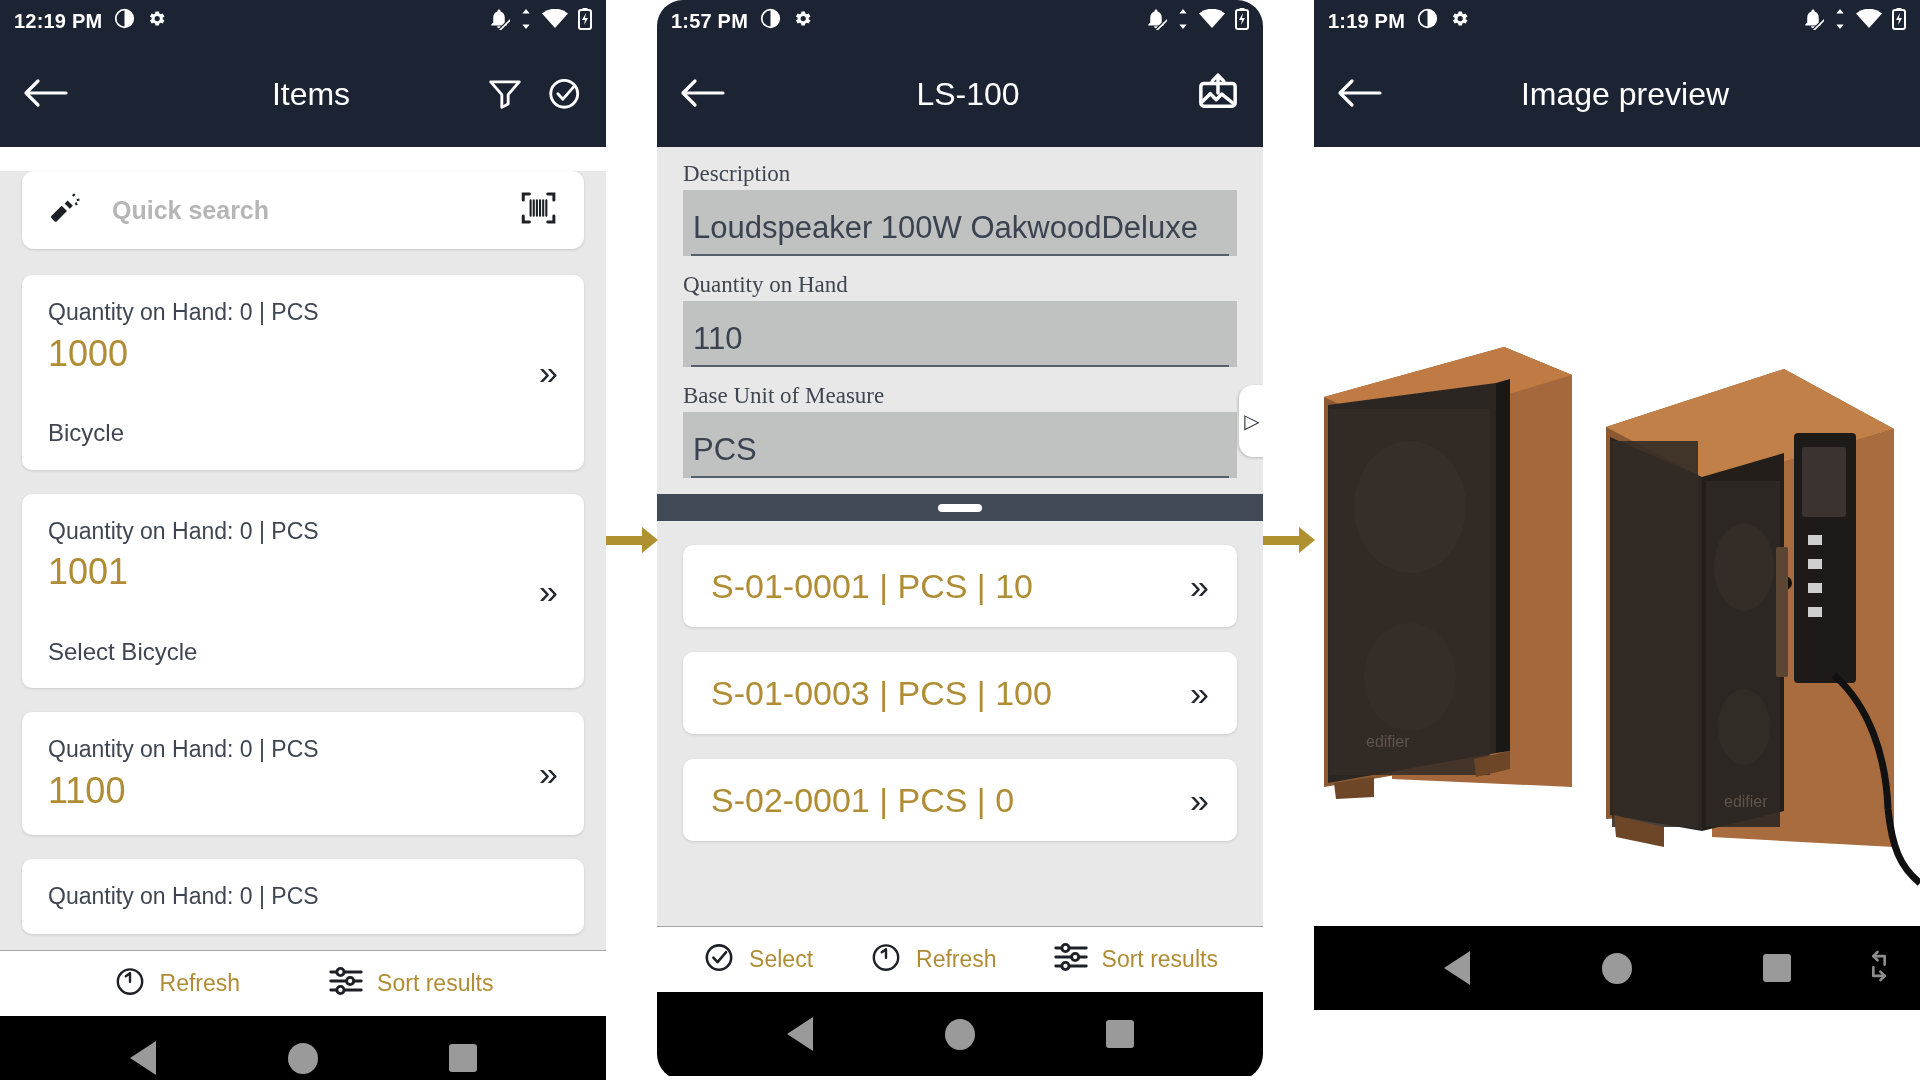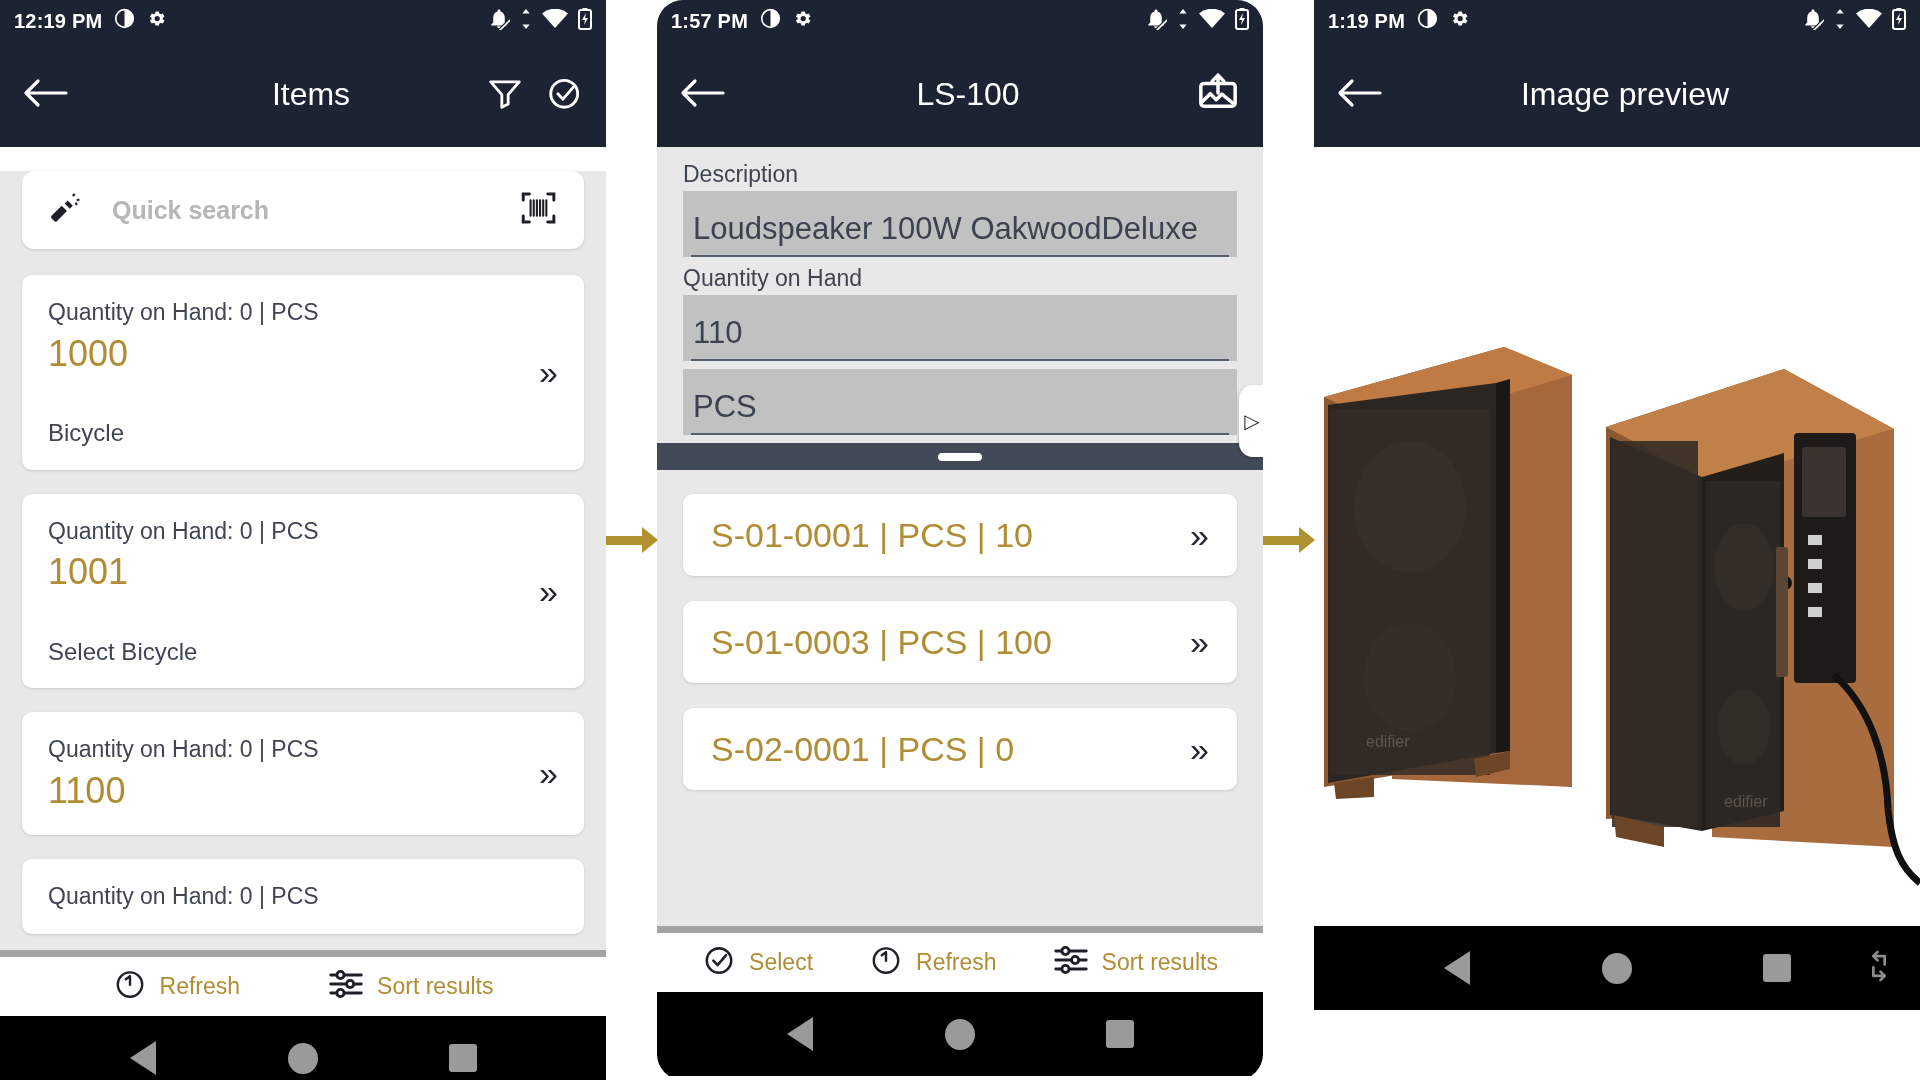--- a/index.html
+++ b/index.html
@@ -68,23 +68,23 @@
     display:flex; align-items:center;
   }
   .item-card .col { flex:1; }
   .item-qty { font-size:23px; color:#3f4652; line-height:1.5; }
   .item-no { font-size:36px; color:#b08d34; line-height:1.35; font-weight:400; }
   .item-desc { font-size:24px; color:#3f4652; line-height:1.4;margin-top:38px; }
   .chev { font-size:34px; color:#22262e; padding-left:10px; }
 
   
   .form-area { padding:14px 26px 0 26px; background:#e8e8e8; }
-  .form-label { font-size:23px; color:#3f4652; margin-bottom:3px; }
+  .form-label { font-size:23px; color:#3f4652; margin-bottom:3px;font-family:Liberation Serif, serif; }
   .form-field {
-    background:#c0c2c2; height:66px; margin-bottom:8px;
+    background:#c0c2c2; height:66px; margin-bottom:16px;
     display:flex; align-items:flex-end; padding:0 8px 0 8px;
   }
   .form-field .val {
     width:100%; border:none; outline:none; background:transparent;
     border-bottom:2px solid #56606b; font-size:31px; color:#3b4350;
     padding:0 0 8px 2px; font-family:"Liberation Sans", sans-serif;
   }
   .side-tab {
     position:absolute; right:-2px; top:238px; width:26px; height:72px;
     background:#ffffff; border-radius:14px 0 0 14px;
@@ -101,21 +101,21 @@
   .sub-list { padding:24px 26px 0 26px; }
   .sub-card {
     background:#ffffff; border-radius:10px; height:82px;
     display:flex; align-items:center; padding:0 28px;
     margin-bottom:25px; box-shadow:0 1px 3px rgba(0,0,0,.13);
   }
   .sub-card .txt { flex:1; font-size:34px; color:#b08d34; }
 
   
   .toolbar {
-    height:66px; background:#ffffff; border-top:7px solid #a3a3a3;
+    height:66px; background:#ffffff; border-top:1px solid #a3a3a3;
     display:flex; align-items:center; justify-content:center; gap:0;
   }
   .tb-item {
     display:flex; align-items:center; gap:13px; cursor:pointer;
     color:#b08d34; font-size:23px;
   }
   #phone-1 .tb-item { margin:0 44px; }
   #phone-2 .tb-item { margin:0 28px; }
 
   
@@ -377,20 +377,21 @@
             <input class="val" value="Loudspeaker 100W OakwoodDeluxe" style="">
           </div>
         </div>
         <div>
           <div class="form-label">Quantity on Hand</div>
           <div class="form-field">
             <input class="val" value="110" style="">
           </div>
         </div>
         <div>
+          <div class="form-label">Base Unit of Measure</div>
           <div class="form-field">
             <input class="val" value="PCS" style="">
           </div>
         </div>
       </div>
 
       <div class="side-tab">▷</div>
 
       <div class="drag-bar">
           <span class="grip"></span>

